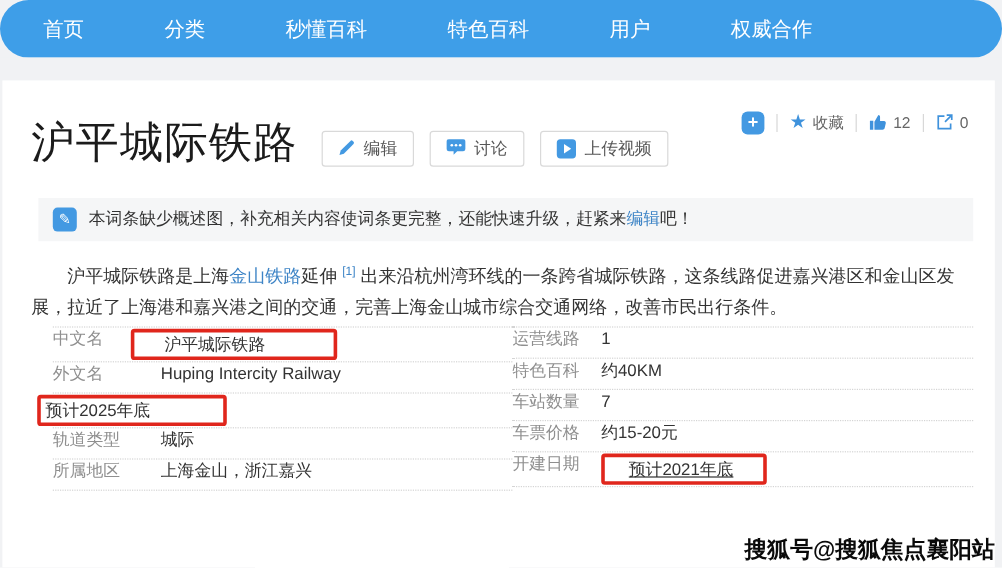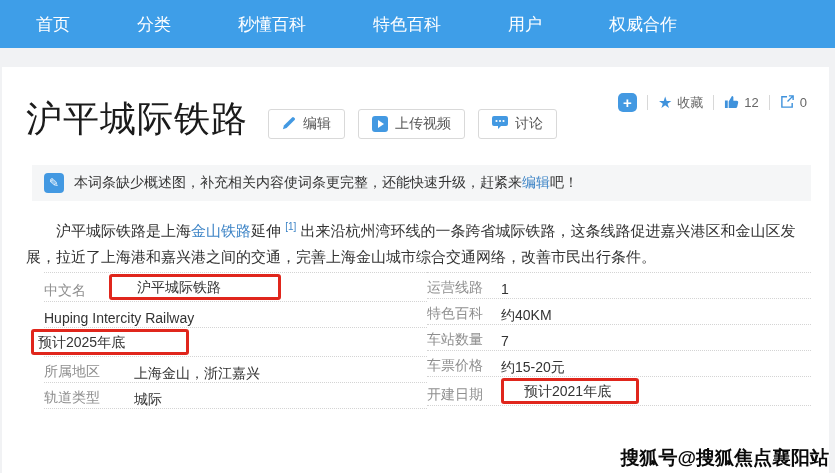--- a/index.html
+++ b/index.html
@@ -12,20 +12,21 @@
   }
 
   
   .navbar {
     height: 48px;
     background: #3e9ee8;
     display: flex;
     align-items: center;
     padding-left: 36px;
     gap: 67px;
+    border-radius: 24px;
   }
   .navbar a {
     color: #ffffff;
     font-size: 17px;
     text-decoration: none;
     white-space: nowrap;
     cursor: pointer;
   }
 
   .gap-band { height: 19px; background: #f1f2f4; }
@@ -152,39 +153,39 @@
   
   .infobox {
     margin-top: 2px;
     margin-left: 18px;
     display: grid;
     grid-template-columns: 383px 1fr;
   }
   .infobox .col { border-top: 1px dotted #d4d4d4; }
   .row {
     display: flex;
-    align-items: flex-end;
+    align-items: flex-start;
     min-height: 26px;
     padding: 1px 0;
     border-bottom: 1px dotted #d4d4d4;
   }
   .row .label { flex: 0 0 90px; color: #8f8f8f; font-size: 14px; }
   .col.right .row .label { flex-basis: 74px; }
   .row .value { color: #333; font-size: 14px; line-height: 16px; }
 
   
   .red-box {
     display: inline-block;
     border: 3px solid #e0261c;
     border-radius: 3px;
     padding: 2px 8px;
   }
   .red-box.w1 { min-width: 172px; padding-left: 25px; margin-left: -25px; }
   .red-box.w2 { min-width: 158px; padding-left: 4px; margin-left: -13px; }
-  .red-box.w3 { min-width: 138px; padding-left: 20px; }
+  .red-box.w3 { min-width: 138px; padding-left: 20px; text-decoration: underline; }
 
   
   .watermark {
     position: absolute;
     right: 6px;
     bottom: 2px;
     font-size: 19px;
     font-weight: 700;
     color: #0a0a0a;
     white-space: nowrap;
@@ -218,35 +219,35 @@
     <div class="title-actions">
       <button class="action-btn">
         <span>
           <svg width="14" height="14" viewBox="0 0 16 16">
               <path fill="#4399e2" d="M1 15l1.2-4.2L11.5 1.6a1.5 1.5 0 0 1 2.1 0l.8.8a1.5 1.5 0 0 1 0 2.1L5.2 13.8 1 15z"></path>
             </svg>
         </span>
         <span>编辑</span>
       </button>
       <button class="action-btn">
-        <span class="play-icon">
-            <span class="tri"></span>
-          </span>
-        <span>上传视频</span>
-      </button>
-      <button class="action-btn">
         <span>
           <svg width="16" height="15" viewBox="0 0 16 15">
               <path fill="#4399e2" d="M2 1h12a2 2 0 0 1 2 2v6a2 2 0 0 1-2 2H9l-3 3v-3H2a2 2 0 0 1-2-2V3a2 2 0 0 1 2-2z"></path>
               <circle cx="4.5" cy="6" r="1.1" fill="#fff"></circle>
               <circle cx="8" cy="6" r="1.1" fill="#fff"></circle>
               <circle cx="11.5" cy="6" r="1.1" fill="#fff"></circle>
             </svg>
         </span>
         <span>讨论</span>
+      </button>
+      <button class="action-btn">
+        <span class="play-icon">
+            <span class="tri"></span>
+          </span>
+        <span>上传视频</span>
       </button>
     </div>
   </div>
 
   <div class="social-bar">
     <span class="plus-badge">+</span>
     <span class="divider"></span>
     <span class="item">
       <span class="star-glyph">★</span>
       <span>收藏</span>
@@ -284,33 +285,34 @@
   </p>
 
 
   <div class="infobox">
     <div class="col">
       <div class="row">
         <span class="label">中文名</span>
         <span class="value red-box w1">沪平城际铁路</span>
       </div>
       <div class="row">
+        <span class="label">外文名</span>
         <span class="value">Huping Intercity Railway</span>
       </div>
       <div class="row">
         <span class="value red-box w2">预计2025年底</span>
+      </div>
+      <div class="row">
+        <span class="label">轨道类型</span>
+        <span class="value">城际</span>
       </div>
       <div class="row">
         <span class="label">所属地区</span>
         <span class="value">上海金山，浙江嘉兴</span>
       </div>
-      <div class="row">
-        <span class="label">轨道类型</span>
-        <span class="value">城际</span>
-      </div>
     </div>
     <div class="col right">
       <div class="row">
         <span class="label">运营线路</span>
         <span class="value">1</span>
       </div>
       <div class="row">
         <span class="label">特色百科</span>
         <span class="value">约40KM</span>
       </div>

